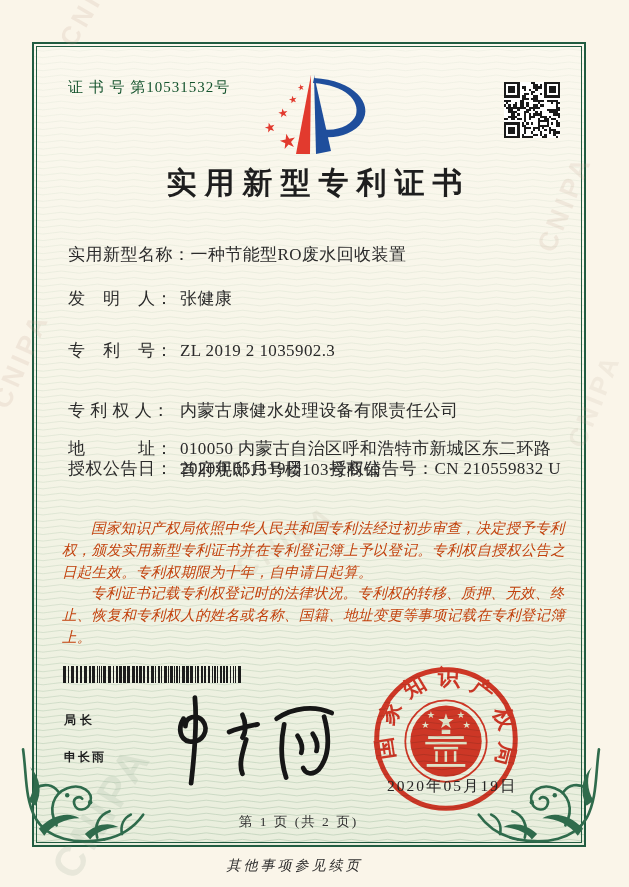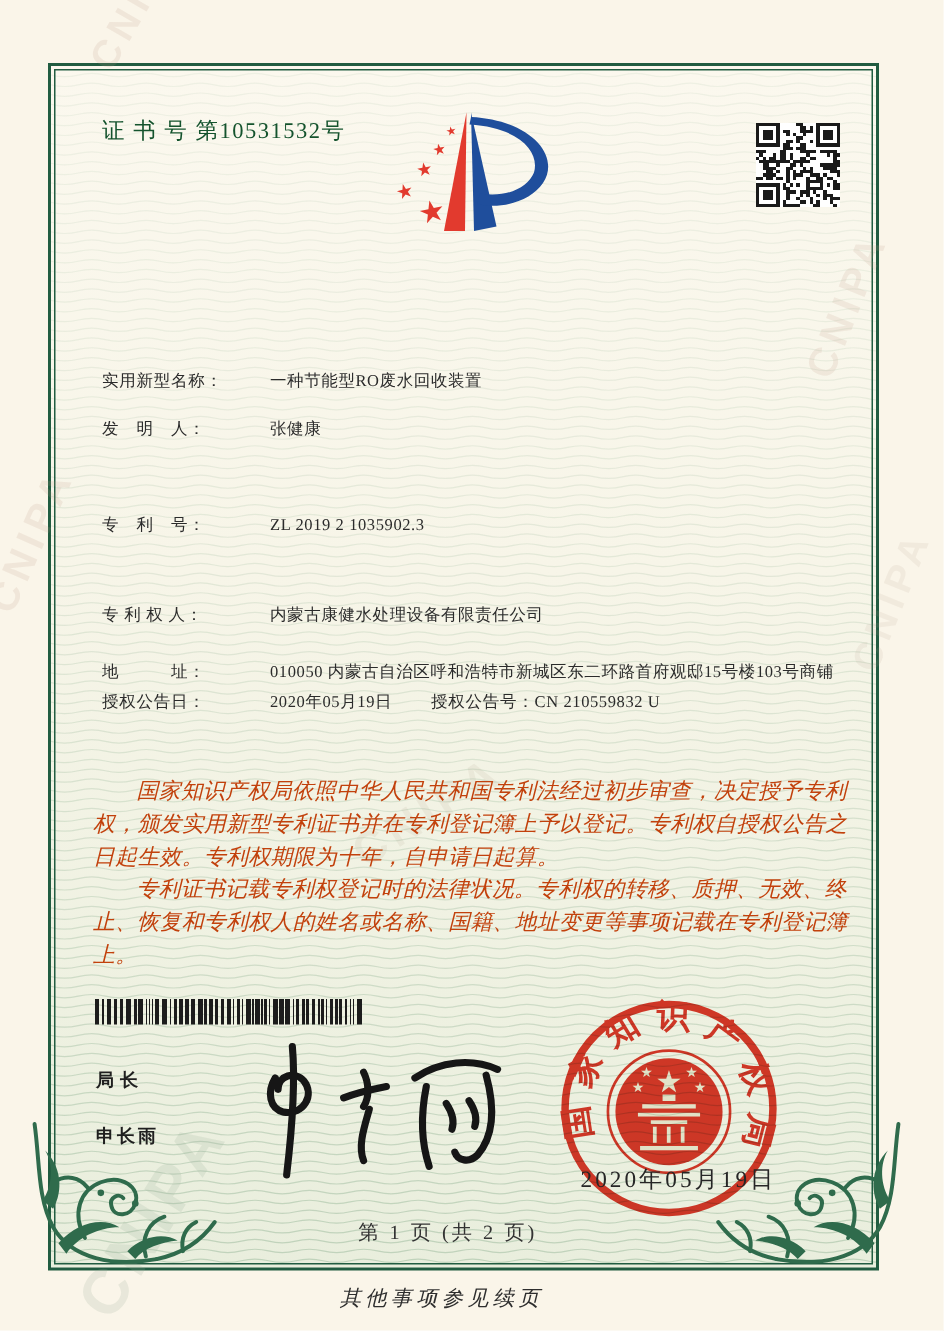--- a/index.html
+++ b/index.html
@@ -31,21 +31,21 @@
   
   .content-layer{position:absolute;inset:0;z-index:3;}
   .cert-no{position:absolute;left:68px;top:78px;font-size:15px;letter-spacing:1px;color:#14532d;}
   .logo{position:absolute;left:250px;top:72px;}
   .qr{position:absolute;left:504px;top:82px;}
   .doc-title{
     position:absolute;left:0;top:163px;width:100%;
     text-align:center;font-size:30px;font-weight:bold;
     letter-spacing:8px;text-indent:8px;color:#1e1e1e;
   }
-  .field-row{position:absolute;left:68px;display:flex;font-size:11px;line-height:21px;color:#2b2b2b;}
+  .field-row{position:absolute;left:68px;display:flex;font-size:17px;line-height:21px;color:#2b2b2b;}
   .f-label{min-width:112px;white-space:pre;letter-spacing:0.5px;}
   .f-value{max-width:382px;letter-spacing:0.4px;}
   .pair2{display:flex;margin-left:26px;}
   .body-text{
     position:absolute;left:62px;top:518px;width:504px;
     font-style:italic;font-size:14.5px;line-height:1.5;
     letter-spacing:0.3px;color:#c2410c;
   }
   .body-text p{margin:0;text-indent:2em;}
   .barcode{position:absolute;left:63px;top:666px;}
@@ -426,26 +426,27 @@
         <rect x="2.24" y="2.24" width="11.200000000000001" height="11.200000000000001" fill="#ffffff"></rect>
         <rect x="4.48" y="4.48" width="6.720000000000001" height="6.720000000000001" fill="#1a1a1a"></rect>
         <rect x="40.32000000000001" y="0" width="15.680000000000001" height="15.680000000000001" fill="#1a1a1a"></rect>
         <rect x="42.56" y="2.24" width="11.200000000000001" height="11.200000000000001" fill="#ffffff"></rect>
         <rect x="44.800000000000004" y="4.48" width="6.720000000000001" height="6.720000000000001" fill="#1a1a1a"></rect>
         <rect x="0" y="40.32000000000001" width="15.680000000000001" height="15.680000000000001" fill="#1a1a1a"></rect>
         <rect x="2.24" y="42.56" width="11.200000000000001" height="11.200000000000001" fill="#ffffff"></rect>
         <rect x="4.48" y="44.800000000000004" width="6.720000000000001" height="6.720000000000001" fill="#1a1a1a"></rect>
       </svg>
 
+    <div class="doc-title">实用新型专利证书</div>
 
     <div class="field-row" style="top:244px">
       <span class="f-label">实用新型名称：</span>
       <span class="f-value">一种节能型RO废水回收装置</span>
     </div>
-    <div class="field-row" style="top:276px">
+    <div class="field-row" style="top:288px">
       <span class="f-label">发　明　人：</span>
       <span class="f-value">张健康</span>
     </div>
     <div class="field-row" style="top:340px">
       <span class="f-label">专　利　号：</span>
       <span class="f-value">ZL 2019 2 1035902.3</span>
     </div>
     <div class="field-row" style="top:400px">
       <span class="f-label">专 利 权 人：</span>
       <span class="f-value">内蒙古康健水处理设备有限责任公司</span>

